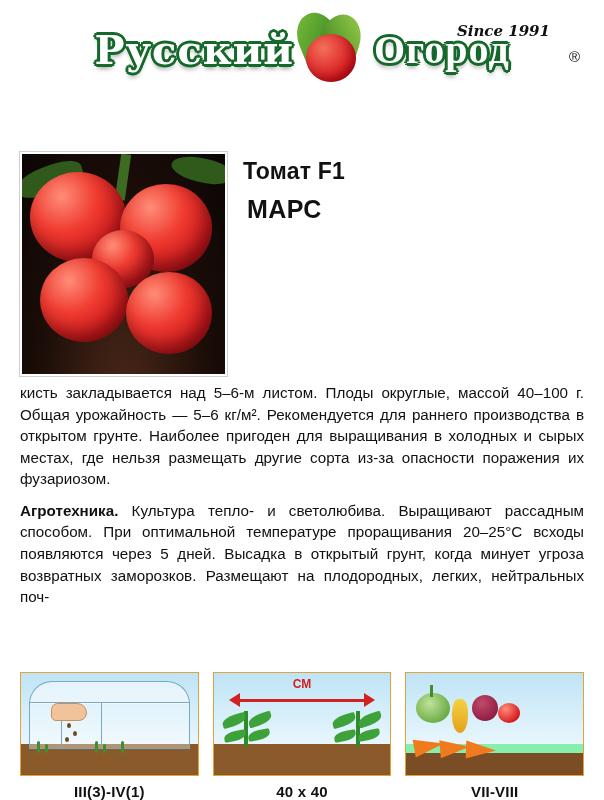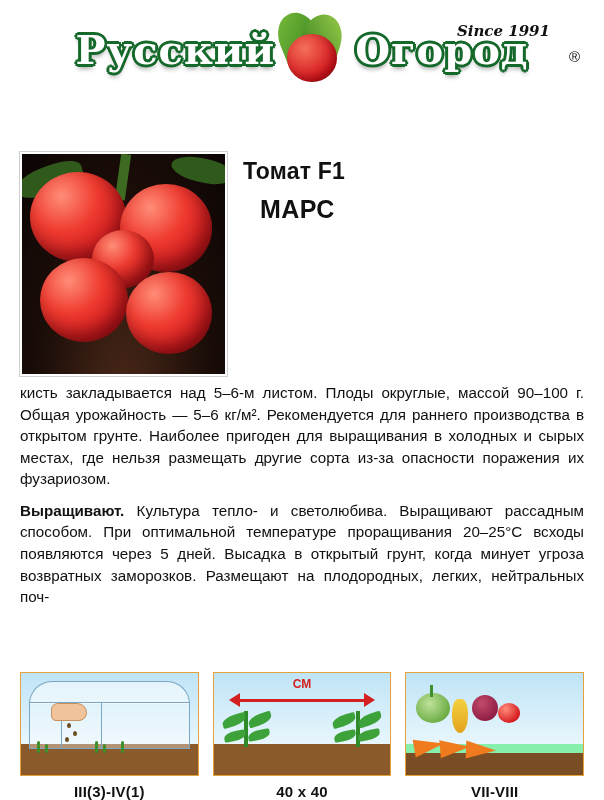--- a/index.html
+++ b/index.html
@@ -47,21 +47,21 @@
       -2px -2px 0 #15692a, 2px -2px 0 #15692a,
       -2px 2px 0 #15692a, 2px 2px 0 #15692a,
       0px -3px 0 #15692a, 0px 3px 0 #15692a,
       -3px 0px 0 #15692a, 3px 0px 0 #15692a,
       0 5px 4px rgba(0,0,0,0.35);
     background: linear-gradient(#ffffff 35%, #ffe9a8 55%, #f4c64c 100%);
     -webkit-background-clip: text;
     background-clip: text;
   }
   .logo-left { }
-  .logo-right { margin-left: 6px; }
+  .logo-right { margin-left: 6px; font-family: Liberation Serif, serif; }
 
   .logo-mark {
     position: relative;
     width: 74px;
     height: 74px;
     flex: 0 0 auto;
   }
   .leaf-a, .leaf-b {
     position: absolute;
     width: 40px;
@@ -169,21 +169,21 @@
     font-family: "Liberation Sans", sans-serif;
     font-weight: bold;
     font-size: 23px;
     margin: 6px 0 10px 0;
     letter-spacing: 0.2px;
   }
   .h-name {
     font-family: "Liberation Sans", sans-serif;
     font-weight: bold;
     font-size: 25px;
-    margin: 0 0 14px 17px;
+    margin: 0 0 14px 4px;
     letter-spacing: 0.4px;
   }
   .para-top {
     font-family: "Liberation Sans", sans-serif;
     font-size: 15.2px;
     line-height: 1.42;
     text-align: justify;
     text-align-last: left;
     margin: 0;
     hyphens: manual;
@@ -356,24 +356,24 @@
         <div class="tom t3"></div>
         <div class="tom t4"></div>
       </div>
 
       <div class="head-col">
         <div class="h-kind">Томат F1</div>
         <div class="h-name">МАРС</div>
       </div>
     </div>
 
-    <p class="para-flow">кисть закладывается над 5–6-м листом. Плоды округлые, массой 90–100 г. Общая урожайность — 5–6 кг/м². Рекомендуется для раннего производства в открытом грунте. Наиболее пригоден для выращивания в холодных и сырых местах, где нельзя размещать другие сорта из-за опасности поражения их фузариозом.</p>
+    <p class="para-flow">кисть закладывается над 5–6-м листом. Плоды округлые, массой 40–100 г. Общая урожайность — 5–6 кг/м². Рекомендуется для раннего производства в открытом грунте. Наиболее пригоден для выращивания в холодных и сырых местах, где нельзя размещать другие сорта из-за опасности поражения их фузариозом.</p>
 
     <p class="para-agro">
-      <b>Выращивают.</b><span> Культура тепло- и светолюбива. Выращивают рассадным способом. При оптимальной температуре проращивания 20–25°С всходы появляются через 5 дней. Высадка в открытый грунт, когда минует угроза возвратных заморозков. Размещают на плодородных, легких, нейтральных поч-</span>
+      <b>Агротехника.</b><span> Культура тепло- и светолюбива. Выращивают рассадным способом. При оптимальной температуре проращивания 20–25°С всходы появляются через 5 дней. Высадка в открытый грунт, когда минует угроза возвратных заморозков. Размещают на плодородных, легких, нейтральных поч-</span>
     </p>
   </div>
 
   <div class="strip">
 
     <div class="cell">
       <div class="pic">
         <div class="sky"></div>
         <div class="soil"></div>
         <div class="gh-roof"></div>

